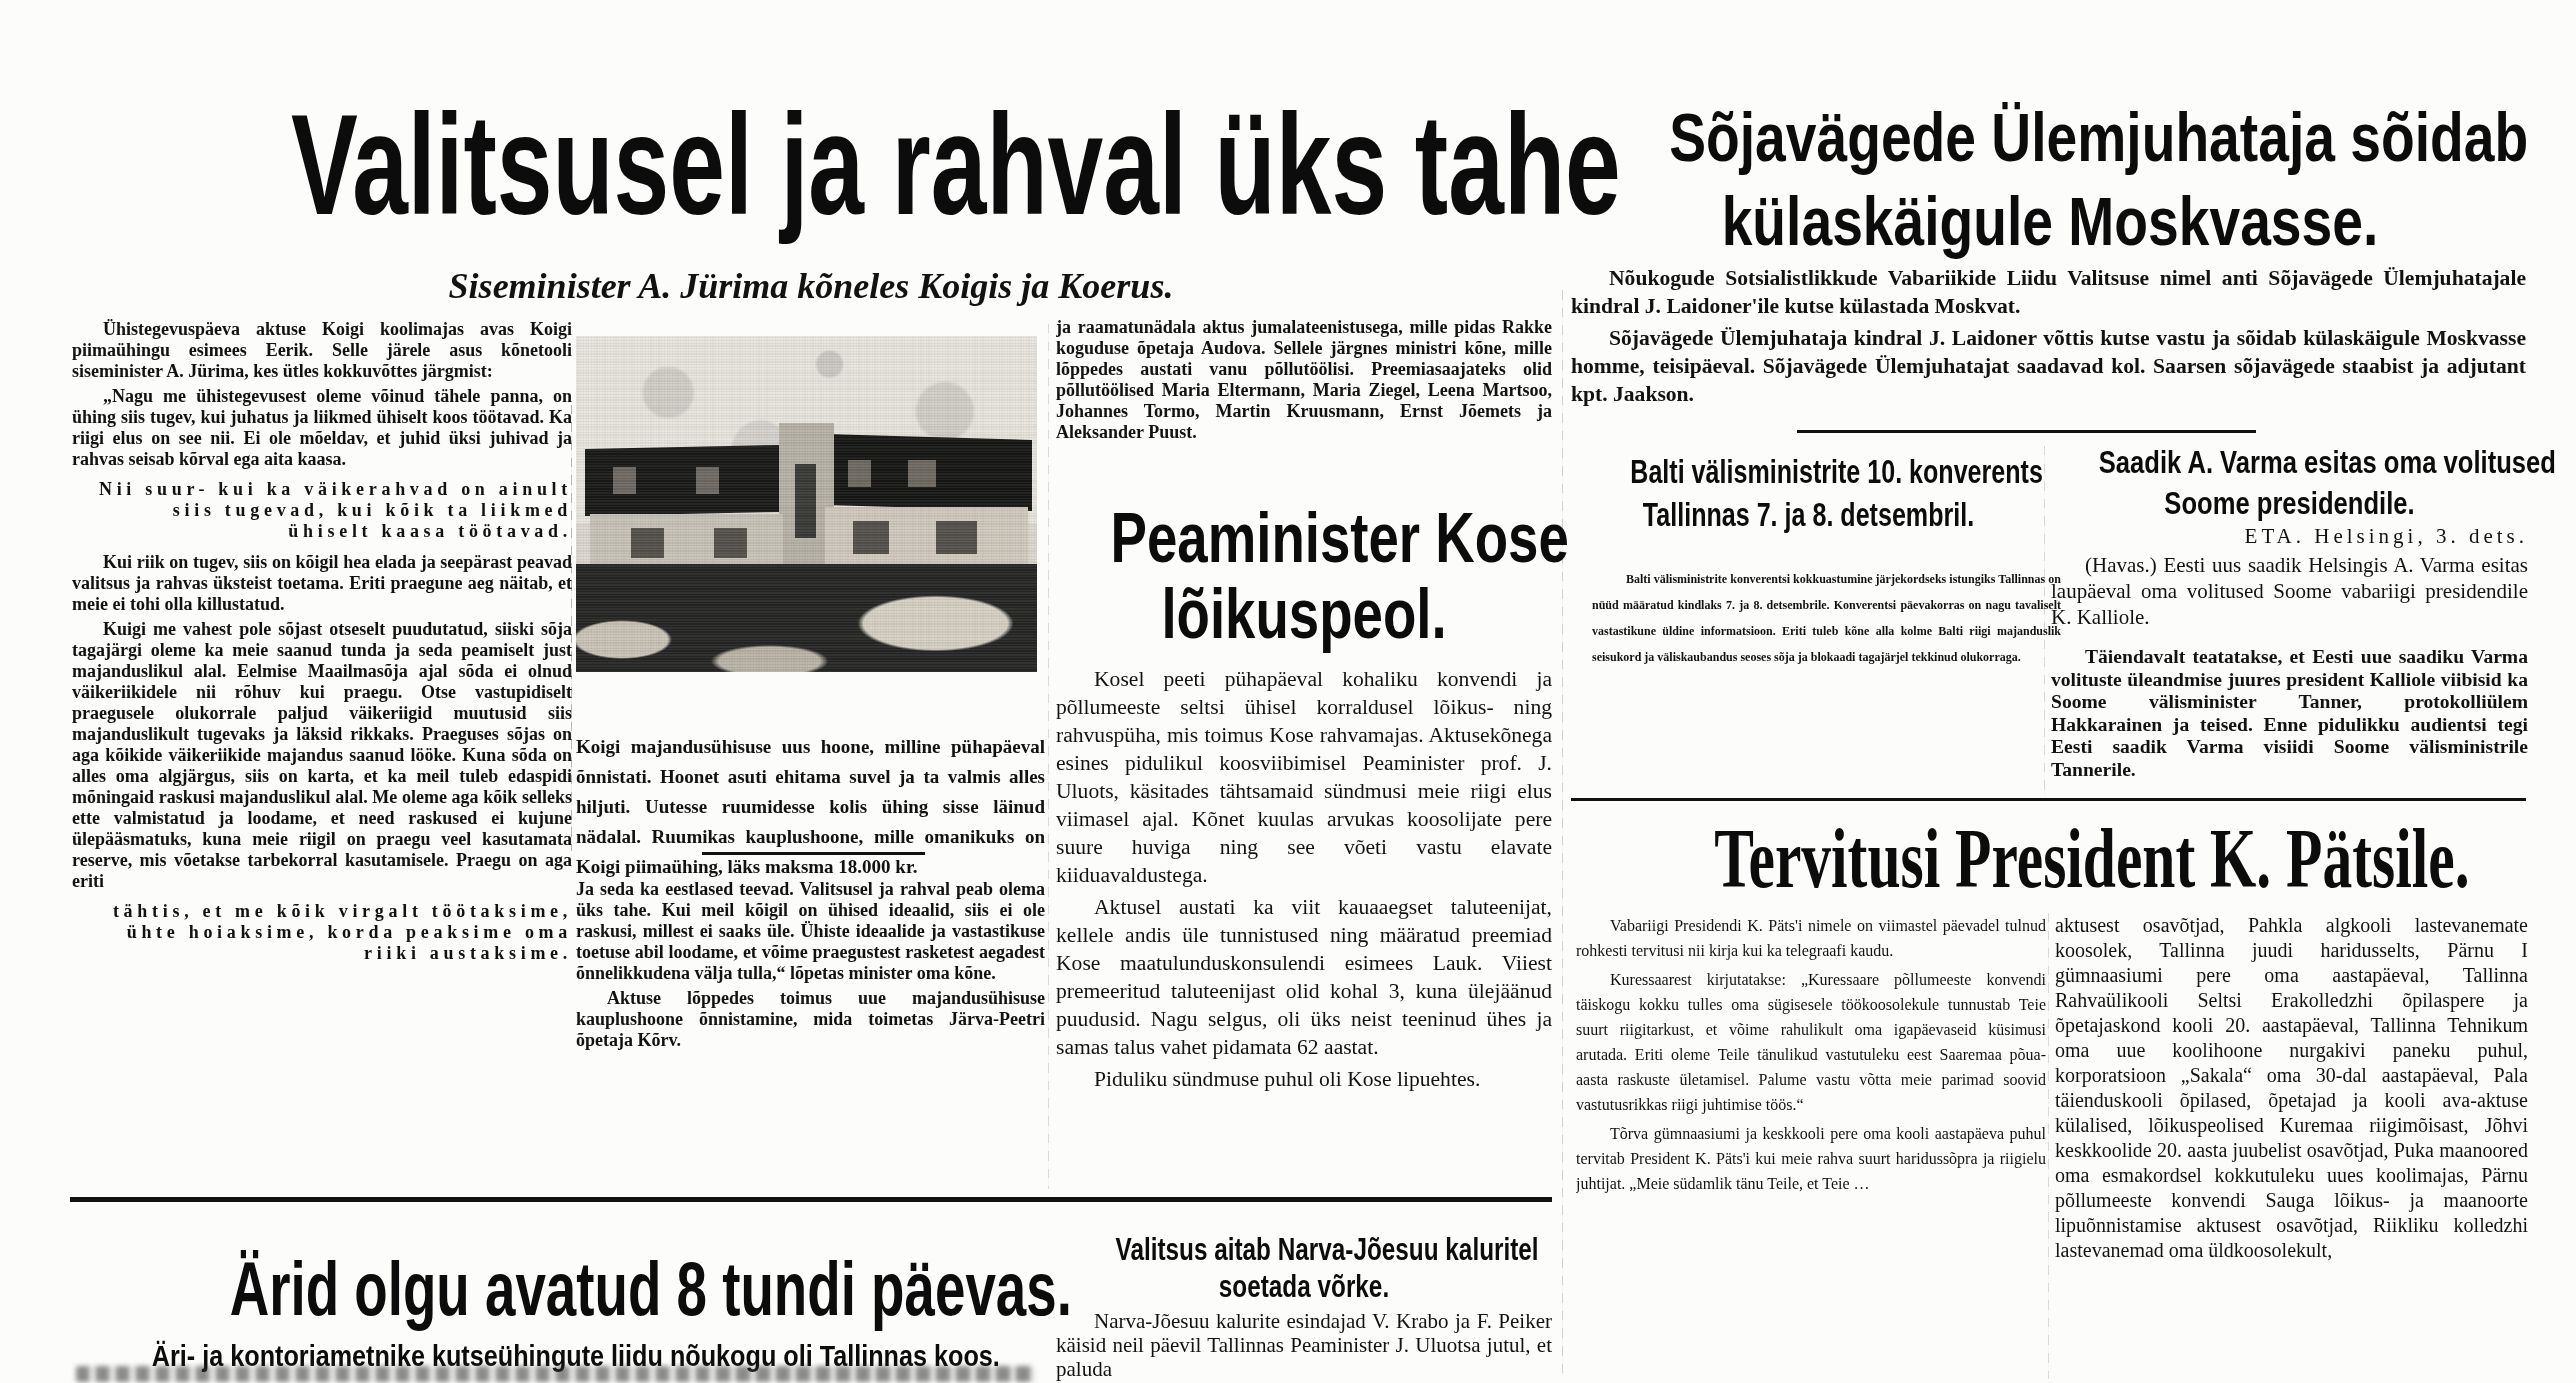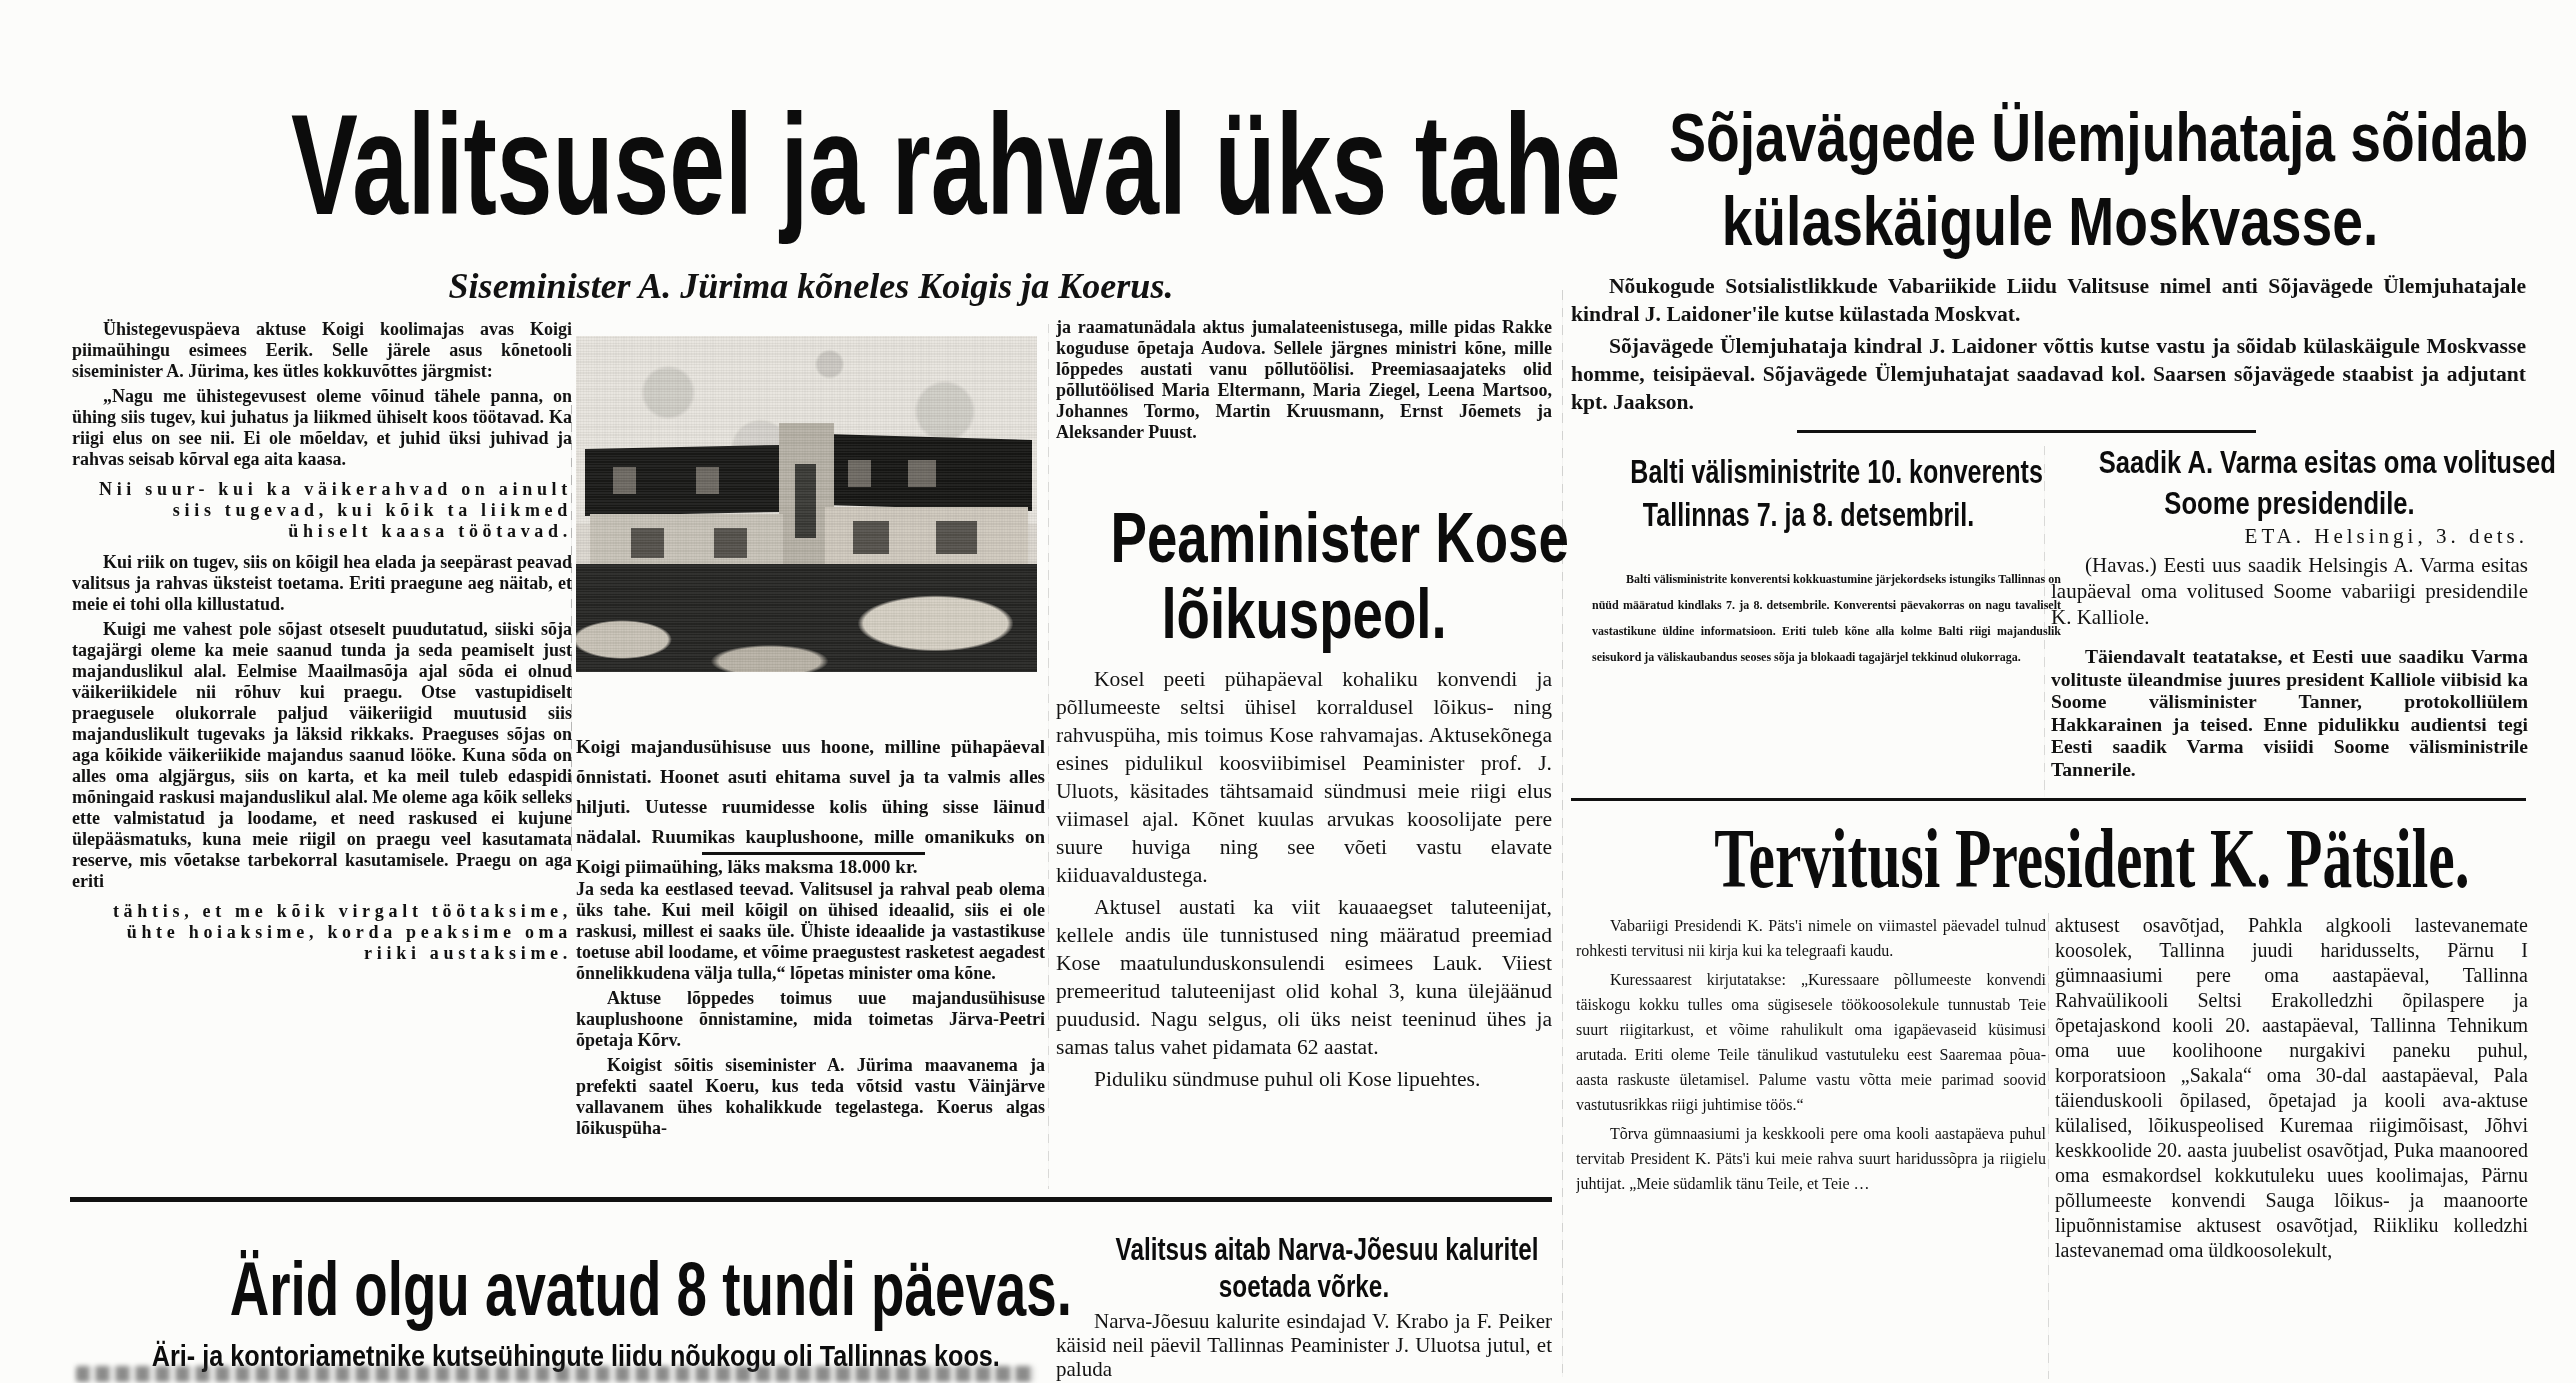--- a/index.html
+++ b/index.html
@@ -89,21 +89,20 @@
     <div class="ph ph-fg"></div>
     <div class="ph ph-grain"></div>
   </div>
 
   <div class="abs just bold-serif" style="left:576px;top:732px;width:469px;font-size:19px;line-height:30px;">Koigi majandusühisuse uus hoone, milline pühapäeval õnnistati. Hoonet asuti ehitama suvel ja ta valmis alles hiljuti. Uutesse ruumidesse kolis ühing sisse läinud nädalal. Ruumikas kauplushoone, mille omanikuks on Koigi piimaühing, läks maksma 18.000 kr.</div>
   <div class="hrule" style="left:702px;top:852px;width:223px;height:2.7px;"></div>
 
   <div class="abs just bold-serif" style="left:576px;top:879px;width:469px;height:321px;overflow:hidden;font-size:18px;line-height:21px;">
     <p class="para noindent">Ja seda ka eestlased teevad. Valitsusel ja rahval peab olema üks tahe. Kui meil kõigil on ühised ideaalid, siis ei ole raskusi, millest ei saaks üle. Ühiste ideaalide ja vastastikuse toetuse abil loodame, et võime praegustest rasketest aegadest õnnelikkudena välja tulla,“ lõpetas minister oma kõne.</p>
     <p class="para">Aktuse lõppedes toimus uue majandusühisuse kauplushoone õnnistamine, mida toimetas Järva-Peetri õpetaja Kõrv.</p>
-    <p class="para">Koigist sõitis siseminister A. Jürima maavanema ja prefekti saatel Koeru, kus teda võtsid vastu Väinjärve vallavanem ühes kohalikkude tegelastega. Koerus algas lõikuspüha-</p>
   </div>
 
   <div class="abs just bold-serif" style="left:1056px;top:317px;width:496px;height:172px;overflow:hidden;font-size:18px;line-height:21px;">
     <p class="para noindent">ja raamatunädala aktus jumalateenistusega, mille pidas Rakke koguduse õpetaja Audova. Sellele järgnes ministri kõne, mille lõppedes austati vanu põllutöölisi. Preemiasaajateks olid põllutöölised Maria Eltermann, Maria Ziegel, Leena Martsoo, Johannes Tormo, Martin Kruusmann, Ernst Jõemets ja Aleksander Puust.</p>
   </div>
 
   <div class="abs headline center" style="left:1056px;top:501px;width:496px;font-size:70px;line-height:1.08;">
     <span class="cond" style="transform:scaleX(.78);">Peaminister Kose</span>
     <span class="cond" style="transform:scaleX(.78);">lõikuspeol.</span>
   </div>
@@ -128,21 +127,21 @@
   </div>
   <div class="abs headline center" style="left:74px;top:1339px;width:973px;font-size:30px;line-height:1.1;">
     <span class="cond" style="transform:scaleX(.84);">Äri- ja kontoriametnike kutseühingute liidu nõukogu oli Tallinnas koos.</span>
   </div>
   <div class="smudge"></div>
 
   <div class="abs headline center" style="left:1574px;top:96px;width:952px;font-size:69px;line-height:1.22;">
     <span class="cond" style="transform:scaleX(.80);">Sõjavägede Ülemjuhataja sõidab</span>
     <span class="cond" style="transform:scaleX(.80);">külaskäigule Moskvasse.</span>
   </div>
-  <div class="abs just bold-serif" style="left:1571px;top:272px;width:955px;height:154px;overflow:hidden;font-size:21.6px;line-height:28px;">
+  <div class="abs just bold-serif" style="left:1571px;top:264px;width:955px;height:154px;overflow:hidden;font-size:21.6px;line-height:28px;">
     <p class="para" style="text-indent:38px;">Nõukogude Sotsialistlikkude Vabariikide Liidu Valitsuse nimel anti Sõjavägede Ülemjuhatajale kindral J. Laidoner'ile kutse külastada Moskvat.</p>
     <p class="para" style="text-indent:38px;">Sõjavägede Ülemjuhataja kindral J. Laidoner võttis kutse vastu ja sõidab külaskäigule Moskvasse homme, teisipäeval. Sõjavägede Ülemjuhatajat saadavad kol. Saarsen sõjavägede staabist ja adjutant kpt. Jaakson.</p>
   </div>
   <div class="hrule" style="left:1797px;top:430px;width:459px;height:3.4px;"></div>
 
   <div class="abs headline center" style="left:1574px;top:450px;width:469px;font-size:33px;line-height:43px;">
     <span class="cond" style="transform:scaleX(.76);">Balti välisministrite 10. konverents</span>
     <span class="cond" style="transform:scaleX(.76);">Tallinnas 7. ja 8. detsembril.</span>
   </div>
   <div class="abs just bold-serif" style="left:1574px;top:566px;width:469px;height:232px;overflow:hidden;font-size:12px;line-height:26px;margin-left:18px;">

